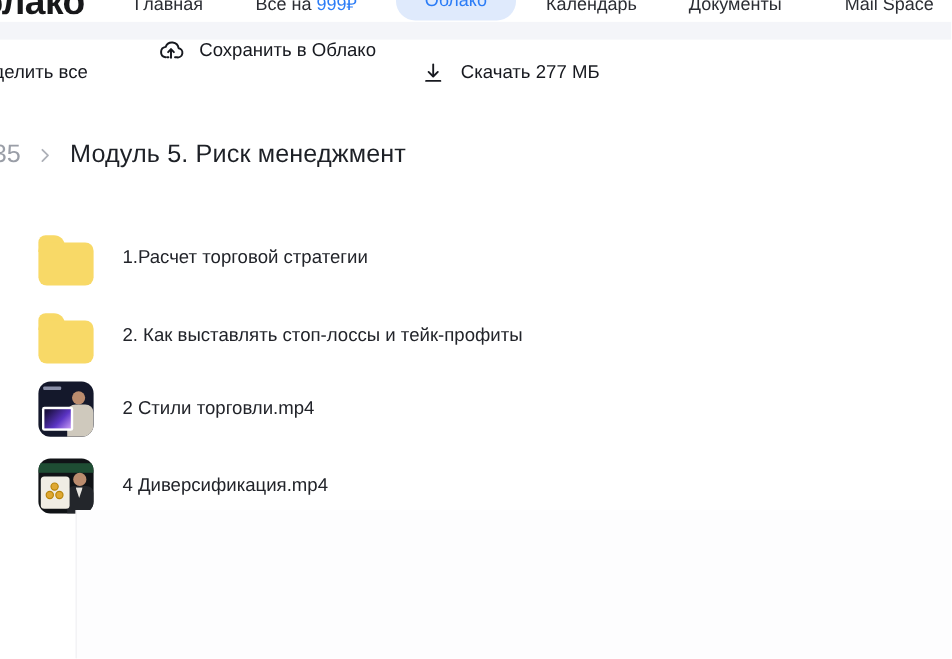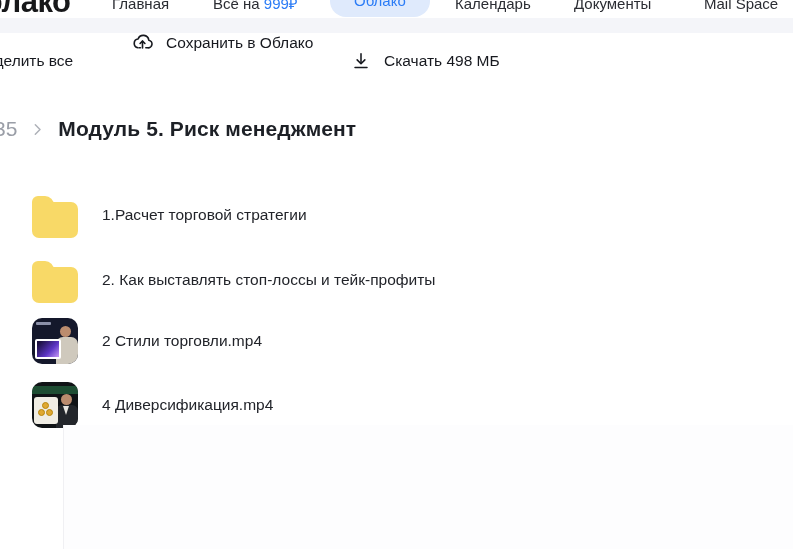--- a/index.html
+++ b/index.html
@@ -25,21 +25,21 @@
         padding:0;font-family:inherit;font-size:15.5px;font-weight:500;color:#17191f;cursor:pointer;
         white-space:nowrap;}
   .tb-btn svg{flex:0 0 auto;display:block;}
   .btn-select{left:-27px;top:52px;}
   .btn-save{left:131px;top:31px;}
   .btn-download{left:350px;top:50px;}
 
   
   .crumb{position:absolute;left:-6px;top:117px;display:flex;align-items:center;gap:13px;}
   .crumb-parent{font-size:21px;color:#9a9ea7;text-decoration:none;cursor:pointer;}
-  .crumb-title{margin:0;font-size:21px;font-weight:700;color:#1d2026;letter-spacing:0.1px;}
+  .crumb-title{margin:0;font-size:21px;font-weight:400;color:#1d2026;letter-spacing:0.1px;}
 
   
   .row{position:absolute;left:0;width:760px;height:50px;display:flex;align-items:center;
        gap:24px;padding-left:32px;box-sizing:border-box;cursor:pointer;}
   .fname{font-size:15.5px;color:#22242a;}
 
   .icon-box{position:relative;width:46px;height:46px;flex:0 0 46px;}
 
   
   .folder-body{position:absolute;left:0;top:10px;width:46px;height:36px;background:#f8d967;border-radius:7px;}
@@ -99,21 +99,21 @@
     </svg>
     <span>Сохранить в Облако</span>
   </button>
 
   <button class="tb-btn btn-download">
     <svg width="22" height="22" viewBox="0 0 24 24" fill="none" stroke="#17191f" stroke-width="1.7" stroke-linecap="round" stroke-linejoin="round">
       <path d="M12 4 L12 14.5"></path>
       <path d="M7.8 10.8 L12 15 L16.2 10.8"></path>
       <path d="M5.5 19 L18.5 19"></path>
     </svg>
-    <span>Скачать 498 МБ</span>
+    <span>Скачать 277 МБ</span>
   </button>
 
   <div class="crumb">
     <a class="crumb-parent">35</a>
     <svg width="15" height="15" viewBox="0 0 24 24" fill="none" stroke="#aeb1b8" stroke-width="2.4" stroke-linecap="round" stroke-linejoin="round">
       <path d="M8.5 4.5 L16 12 L8.5 19.5"></path>
     </svg>
     <h1 class="crumb-title">Модуль 5. Риск менеджмент</h1>
   </div>
 

